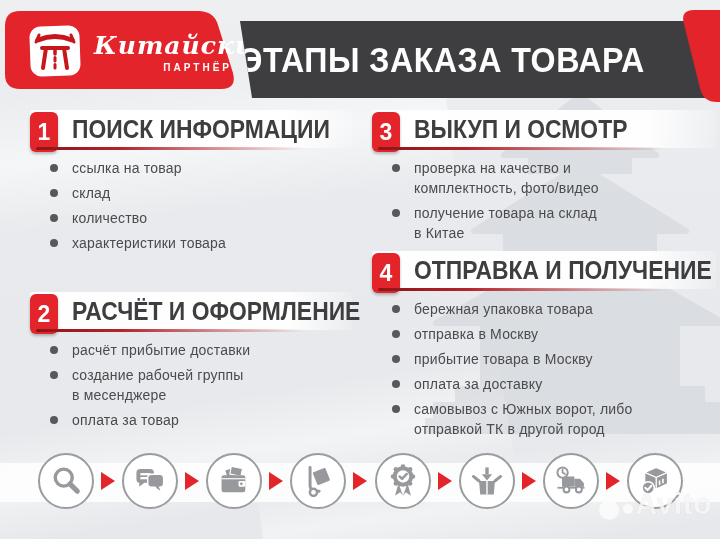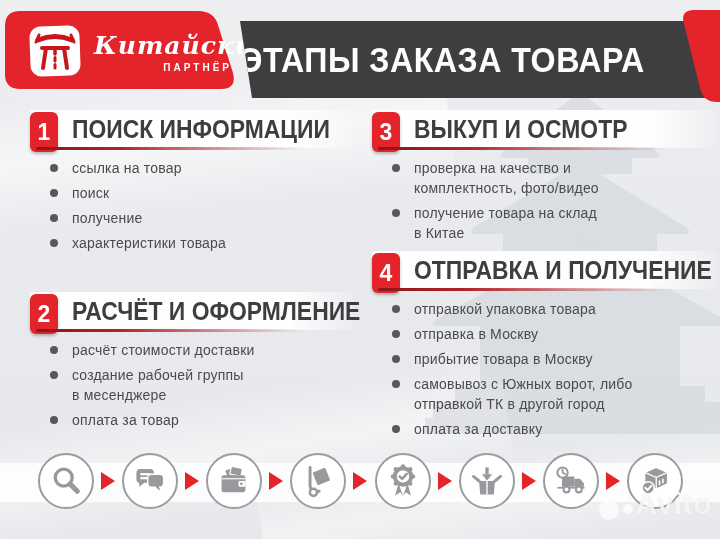--- a/index.html
+++ b/index.html
@@ -113,34 +113,34 @@
   </svg>
 
   <div class="section" id="s1">
     <div class="band">
       <div class="badge">1</div>
       <div class="band-title">ПОИСК ИНФОРМАЦИИ</div>
       <div class="underline"></div>
     </div>
     <ul class="bullets">
         <li>ссылка на товар</li>
-        <li>поиск</li>
-        <li>получение</li>
+        <li>склад</li>
+        <li>количество</li>
         <li>характеристики товара</li>
       </ul>
   </div>
 
   <div class="section" id="s2">
     <div class="band">
       <div class="badge">2</div>
       <div class="band-title">РАСЧЁТ И ОФОРМЛЕНИЕ</div>
       <div class="underline"></div>
     </div>
     <ul class="bullets">
-        <li>расчёт стоимости доставки</li>
+        <li>расчёт прибытие доставки</li>
         <li>создание рабочей группы
 в месенджере</li>
         <li>оплата за товар</li>
       </ul>
   </div>
 
   <div class="section" id="s3">
     <div class="band">
       <div class="badge">3</div>
       <div class="band-title">ВЫКУП И ОСМОТР</div>
@@ -154,26 +154,26 @@
       </ul>
   </div>
 
   <div class="section" id="s4">
     <div class="band">
       <div class="badge">4</div>
       <div class="band-title">ОТПРАВКА И ПОЛУЧЕНИЕ</div>
       <div class="underline"></div>
     </div>
     <ul class="bullets">
-        <li>отправкой упаковка товара</li>
+        <li>бережная упаковка товара</li>
         <li>отправка в Москву</li>
         <li>прибытие товара в Москву</li>
+        <li>оплата за доставку</li>
         <li>самовывоз с Южных ворот, либо
 отправкой ТК в другой город</li>
-        <li>оплата за доставку</li>
       </ul>
   </div>
 
   <div class="strip"></div>
 
   <div class="pcircle" style="left:38px;">
     <svg width="34" height="34" viewBox="0 0 30 30">
       <circle cx="13" cy="12" r="7.5" fill="none" stroke="#97999c" stroke-width="3"></circle>
       <line x1="18.5" y1="17.5" x2="25" y2="24" stroke="#97999c" stroke-width="4.5" stroke-linecap="round"></line>
     </svg>

